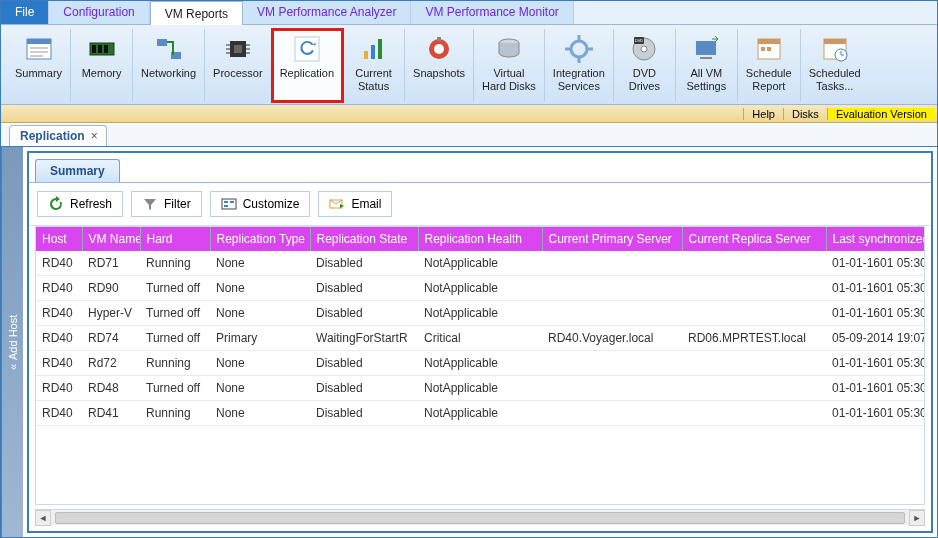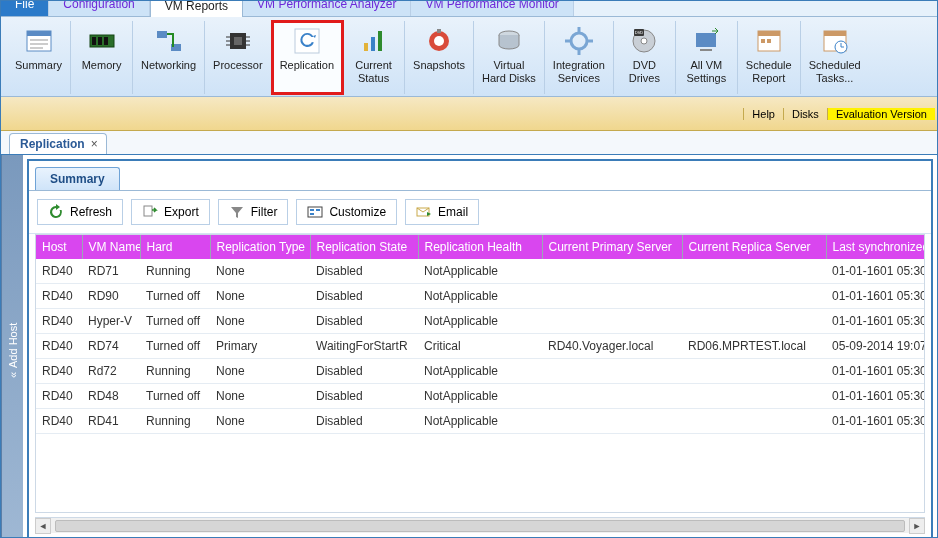--- a/index.html
+++ b/index.html
@@ -11,21 +11,21 @@
     width: 938px;
     height: 538px;
     overflow: hidden;
     border: 1px solid #3b7cb8;
   }
   
   .menu-tabs {
     display: flex;
     align-items: flex-end;
     background: #e6f1fb;
-    height: 16px;
+    height: 24px;
     padding: 0 1px 0 0;
     border-bottom: 1px solid #9bb9d6;
   }
   .menu-tab {
     padding: 4px 14px 4px 14px;
     font-size: 12px;
     color: #6d28d9;
     border-right: 1px solid #b9cfe6;
     background: #cde3f7;
     cursor: pointer;
@@ -79,21 +79,21 @@
     white-space:pre-line;
     text-align:center;
   }
   .ribbon-btn.highlight {
     outline: 3px solid #e11b1b;
     outline-offset: -2px;
     background:#fafdff;
   }
   
   .help-strip {
-    height: 34px;
+    height: 18px;
     background: linear-gradient(#f6e8c3,#f0d78e);
     display:flex;
     justify-content:flex-end;
     align-items:center;
     font-size:11px;
     padding-right:2px;
     border-bottom:1px solid #c4a94e;
     gap:0;
   }
   .help-strip span{padding:0 8px;border-left:1px solid #c4a94e;cursor:pointer;}
@@ -399,27 +399,20 @@
     <div class="inner-tabs">
       <div class="inner-tab">Summary</div>
     </div>
 
     <div class="toolbar">
       <div class="tool-btn">
         <svg class="ic" viewBox="0 0 16 16">
             <path fill="#2e8b2e" d="M8 2a6 6 0 1 0 5.6 4h-2A4 4 0 1 1 8 4v2l4-3-4-3z"></path>
           </svg>
         <span>Refresh</span>
-      </div>
-      <div class="tool-btn">
-        <svg class="ic" viewBox="0 0 16 16">
-            <rect x="2" y="2" width="8" height="10" fill="#fff" stroke="#888"></rect>
-            <path d="M10 6h4l-2-2m2 2-2 2" stroke="#2e8b2e" fill="none" stroke-width="1.5"></path>
-          </svg>
-        <span>Export</span>
       </div>
       <div class="tool-btn">
         <svg class="ic" viewBox="0 0 16 16">
             <path fill="#888" d="M2 3h12l-5 6v5l-2-1v-4z"></path>
           </svg>
         <span>Filter</span>
       </div>
       <div class="tool-btn">
         <svg class="ic" viewBox="0 0 16 16">
             <rect x="1" y="3" width="14" height="10" fill="none" stroke="#444"></rect>

